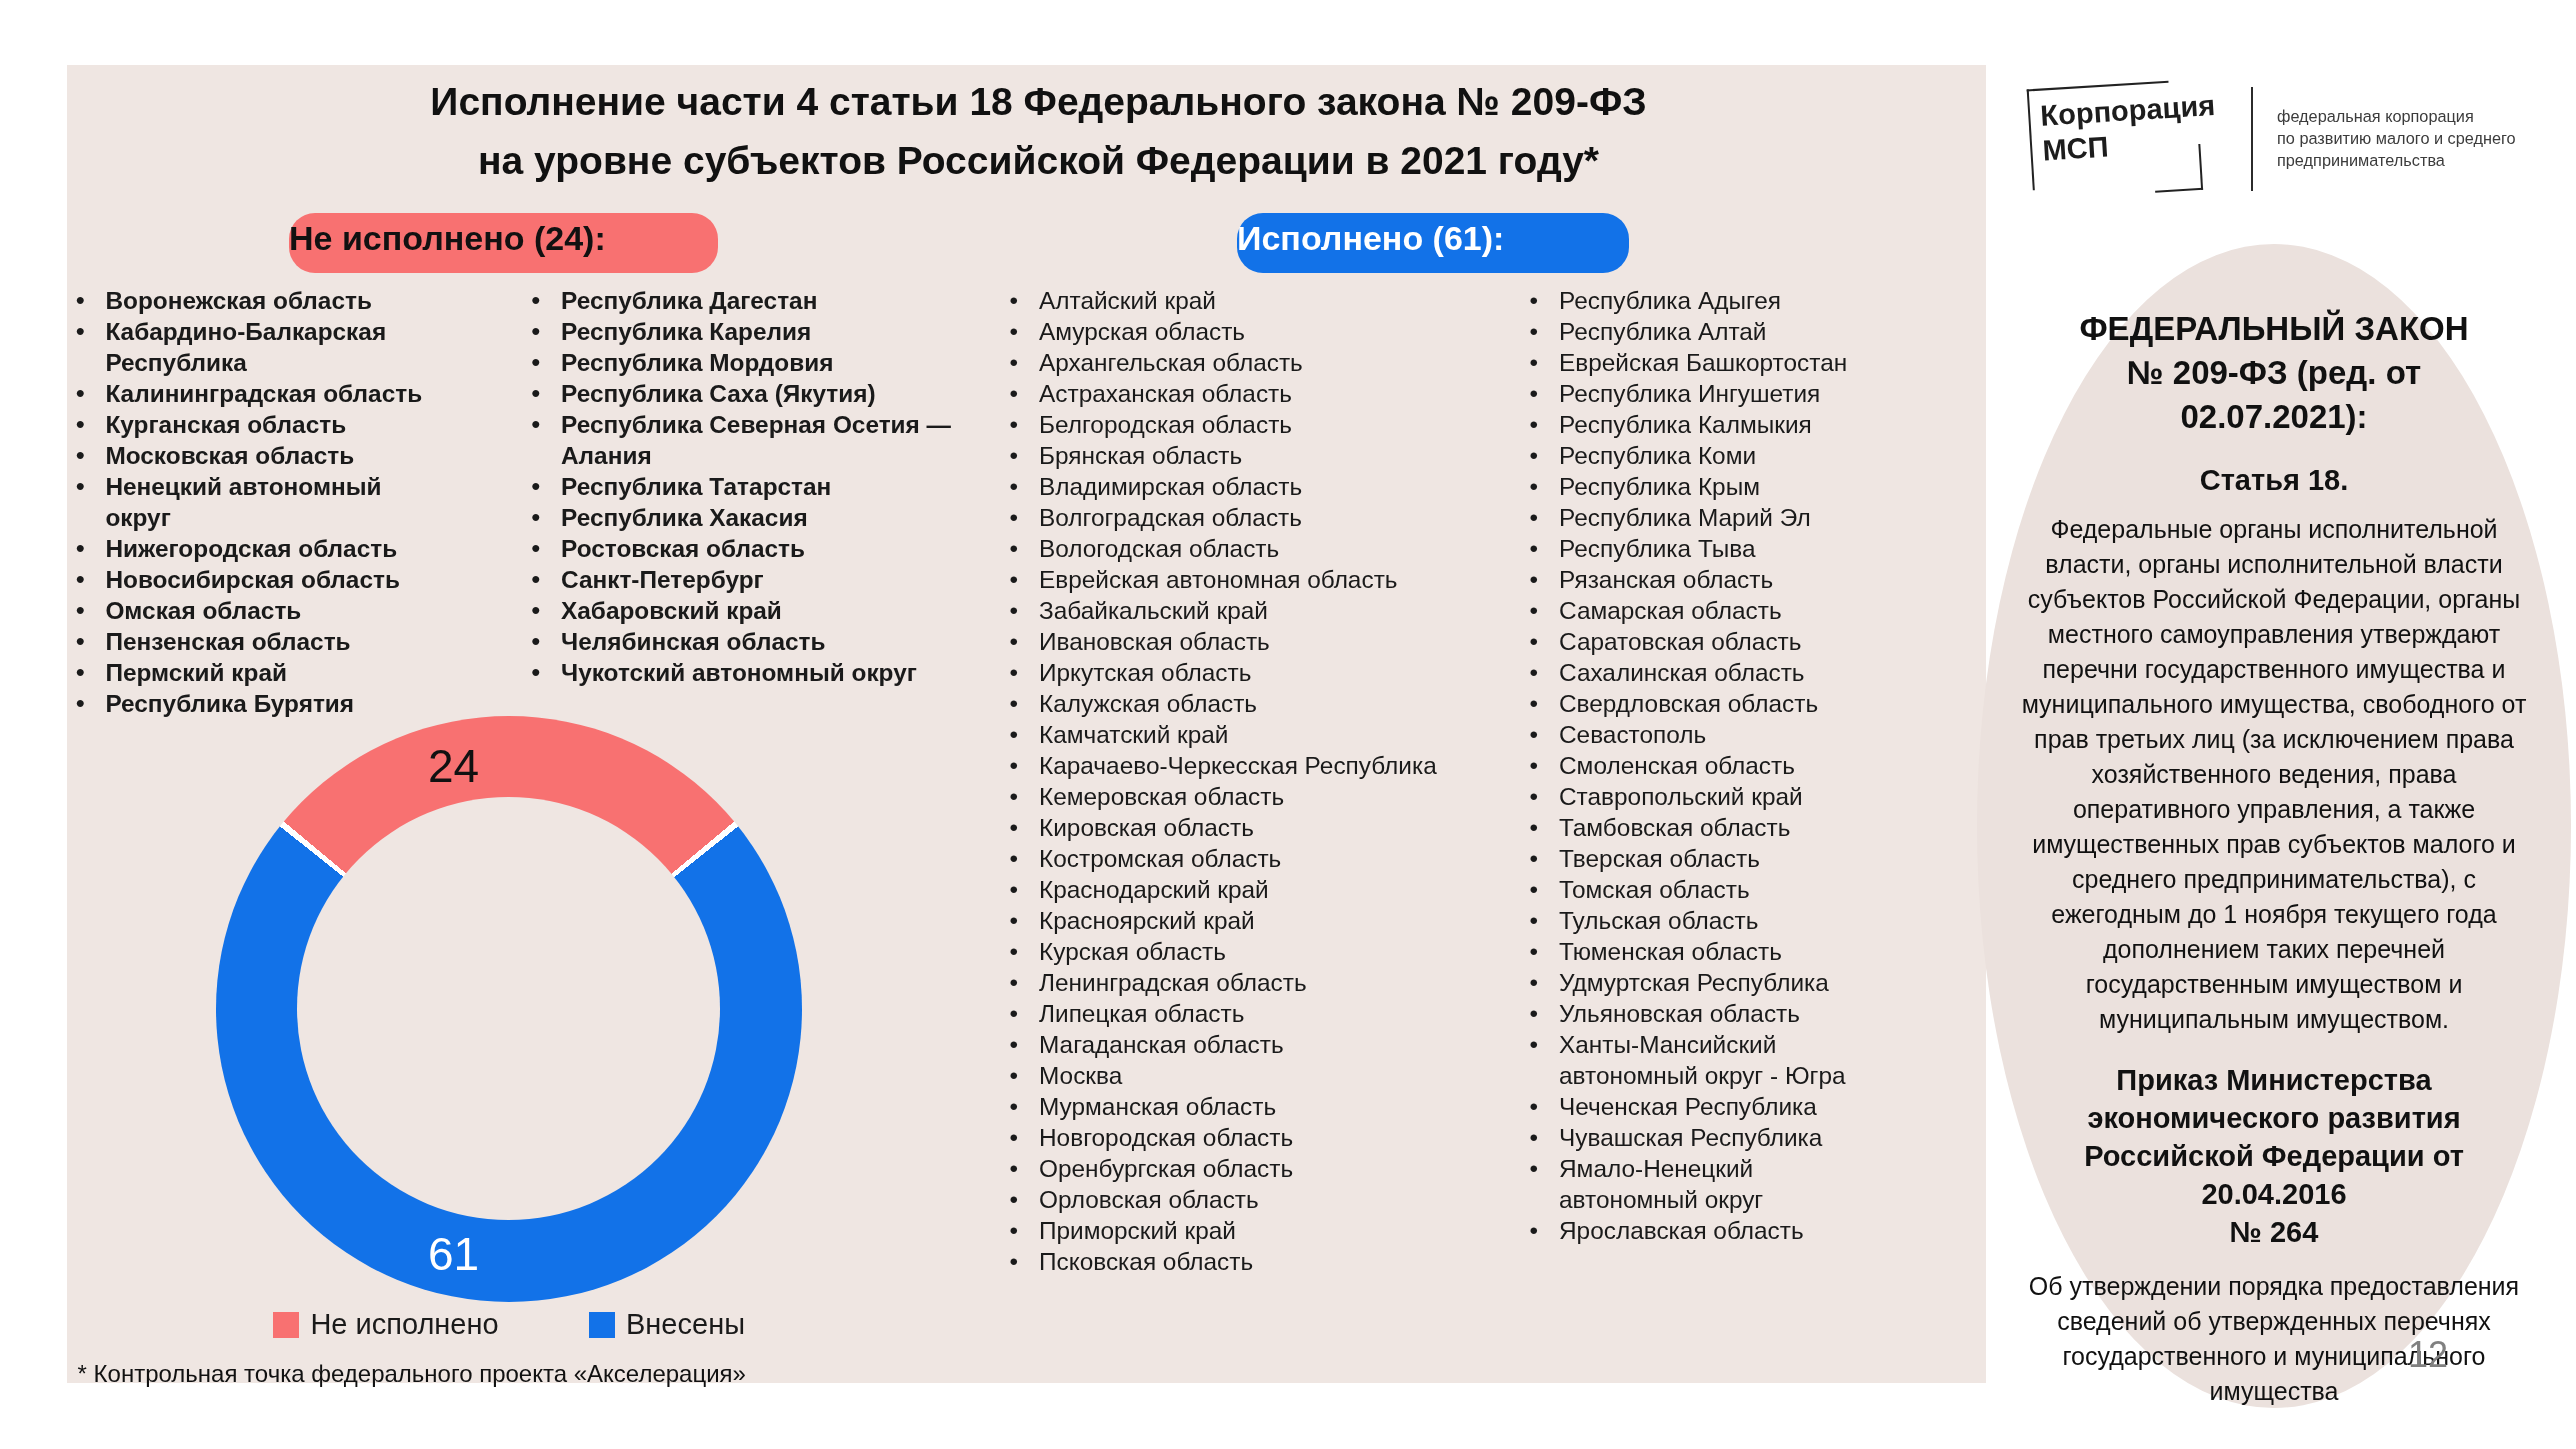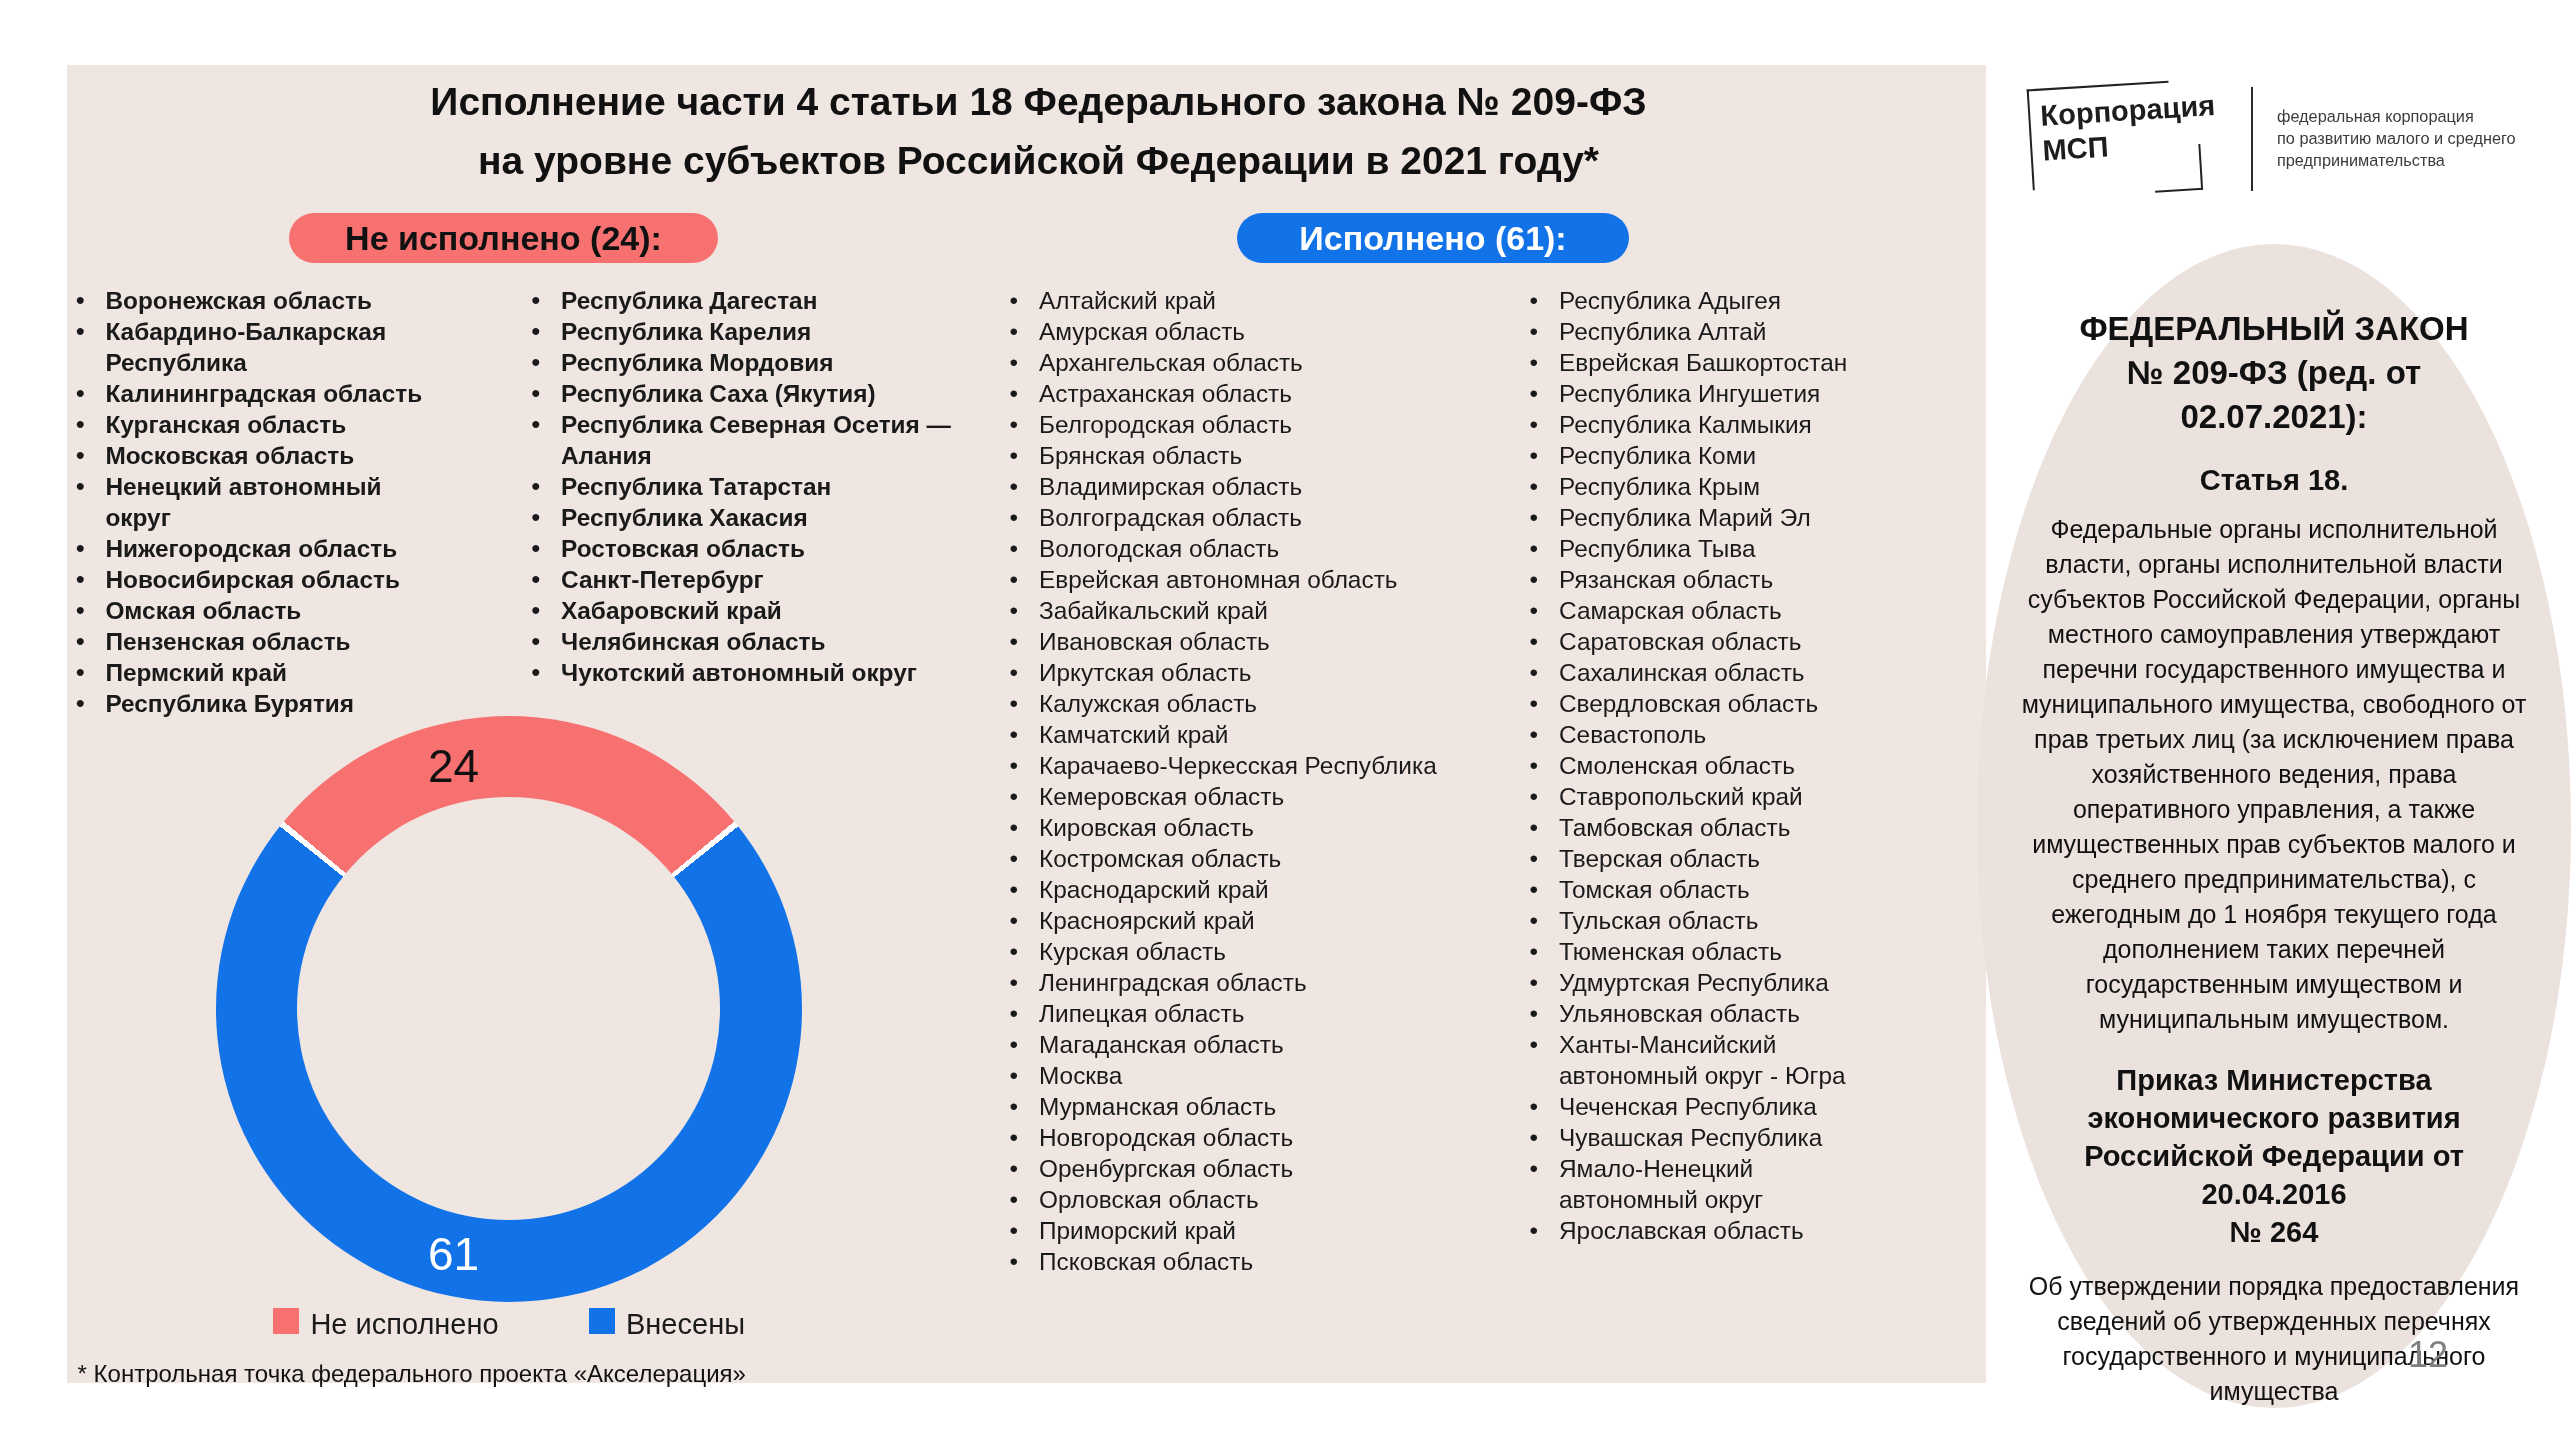--- a/index.html
+++ b/index.html
@@ -6,38 +6,38 @@
   body{
     width:2576px;height:1449px;position:relative;background:#ffffff;
     font-family:"Liberation Sans","DejaVu Sans",sans-serif;color:#1a1a1a;
     overflow:hidden;
   }
   :root{
     --slide-bg:#EFE6E2;--ellipse-bg:#EBE1DD;--red:#F87171;--blue:#1272E8;
   }
   .slide{position:absolute;left:67px;top:65px;width:1919px;height:1318px;background:var(--slide-bg);}
   .title{position:absolute;left:0;top:6.5px;width:100%;text-align:center;font-weight:700;font-size:39px;line-height:59px;color:#111;padding-left:12px;}
-  .badge{position:absolute;top:148px;height:50px;line-height:50px;border-radius:26px;text-align:center;font-weight:700;font-size:34px;}
+  .badge{position:absolute;top:148px;height:60px;line-height:50px;border-radius:26px;font-weight:700;font-size:34px;}
   .badge.red{left:222px;width:429px;background:var(--red);color:#111;}
   .badge.blue{left:1170px;width:392px;background:var(--blue);color:#fff;}
   ul.list{position:absolute;margin:0;padding:0;list-style:none;font-size:24.4px;line-height:31px;top:220px;}
   ul.list li{position:relative;padding-left:36px;}
   ul.list li::before{content:"\2022";position:absolute;left:6.5px;}
   ul.bold{font-weight:700;}
   #ne-col1{left:2.4px;width:382px;}
   #ne-col2{left:458px;width:439px;}
   #ex-col1{left:936px;width:472px;}
   #ex-col2{left:1456px;width:342px;}
   .donut{position:absolute;left:149px;top:651px;width:586px;height:586px;border-radius:50%;}
   .donut .hole{position:absolute;left:81px;top:81px;width:423px;height:423px;border-radius:50%;background:var(--slide-bg);}
   .donut .val{position:absolute;width:163px;font-weight:400;font-size:46px;}
   .donut .val-red{left:212px;top:23px;color:#111;}
   .donut .val-blue{left:212px;top:511px;color:#fff;}
   .legend{position:absolute;left:149px;top:1243px;width:586px;display:flex;justify-content:center;gap:90px;font-size:29px;}
-  .legend-item{display:flex;align-items:flex-start;}
+  .legend-item{display:flex;align-items:center;}
   .legend-sq{width:26px;height:26px;margin-right:11.4px;display:inline-block;}
   .footnote{position:absolute;left:10.6px;top:1295px;font-size:24px;color:#111;}
   .logo{position:absolute;left:2030px;top:77px;width:537px;height:142px;}
   .logo-frame{position:absolute;left:0;top:6.5px;width:175px;height:114px;transform:rotate(-3.5deg);}
   .lf-l{position:absolute;left:0;top:0;width:140px;height:99px;border-left:2.4px solid #222;border-top:2.4px solid #222;}
   .lf-r{position:absolute;left:122px;top:65px;width:46px;height:44px;border-right:2.4px solid #222;border-bottom:2.4px solid #222;}
   .logo-name{position:absolute;left:12.2px;top:9.8px;font-size:29px;font-weight:600;line-height:35px;color:#1d1d1d;white-space:pre-line;}
   .logo-divider{position:absolute;left:221px;top:9.8px;width:1.6px;height:104px;background:#2b2b2b;}
   .logo-tagline{position:absolute;left:247px;top:28px;font-size:16.3px;line-height:22px;color:#3c3c3c;white-space:pre-line;}
   .ellipse{position:absolute;left:1977px;top:244px;width:594px;height:1164px;background:var(--ellipse-bg);border-radius:50%;}

